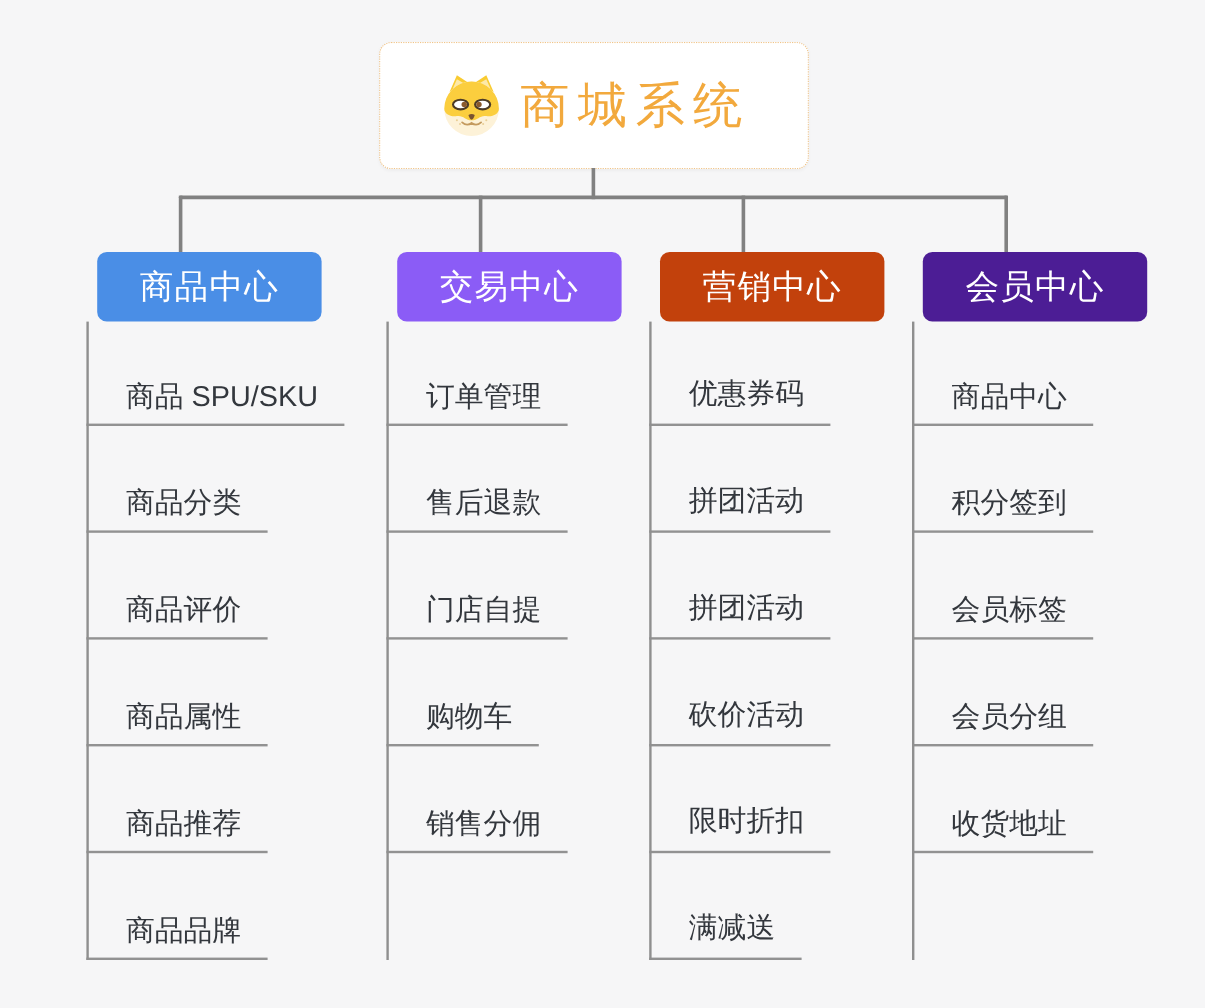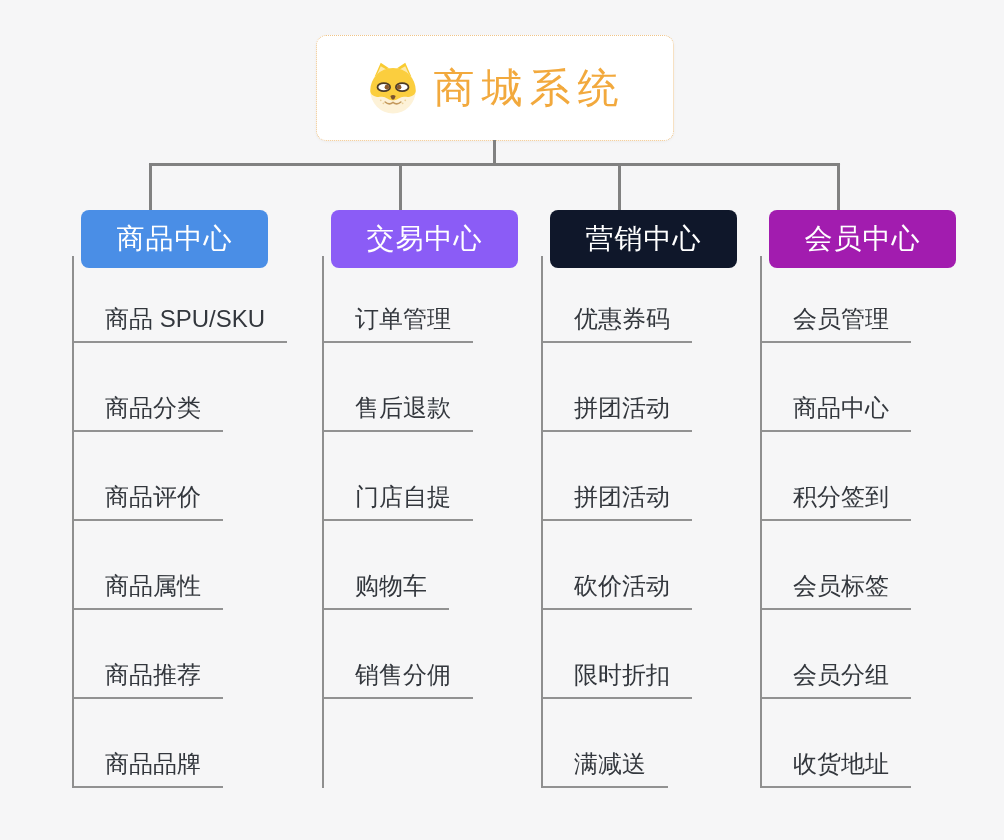--- a/index.html
+++ b/index.html
@@ -57,32 +57,32 @@
     justify-content: center;
     color: #ffffff;
     font-size: 28px;
     letter-spacing: 1px;
     white-space: nowrap;
     cursor: default;
     margin-left: 24px;
   }
   .branch-0 { left: 57px;  background: #4a8ee6; }
   .branch-1 { left: 307px; background: #8b5cf6; }
-  .branch-2 { left: 526px; background: #0f172a; }
-  .branch-3 { left: 745px; background: #a21caf; }
+  .branch-2 { left: 526px; background: #c2410c; }
+  .branch-3 { left: 745px; background: #4c1d95; }
 
   
   .col {
     position: absolute;
-    top: 254px;
+    top: 266px;
     height: 534px;
   }
   .col-0 { left: 72px; }
   .col-1 { left: 322px; font-family: Liberation Serif, serif; }
-  .col-2 { left: 541px; }
+  .col-2 { left: 541px; font-family: Liberation Mono, monospace; }
   .col-3 { left: 760px; }
   .vline {
     position: absolute;
     left: 0; top: 2px;
     width: 2px; height: 532px;
     background: #8f8f8f;
   }
   .leaf {
     height: 89px;
     display: flex;
@@ -216,23 +216,20 @@
         <span class="leaf-label">限时折扣</span>
       </div>
     <div class="leaf">
         <span class="leaf-label">满减送</span>
       </div>
   </div>
 
   <div class="col col-3">
     <div class="vline"></div>
     <div class="leaf">
-        <span class="leaf-label">会员管理</span>
-      </div>
-    <div class="leaf">
         <span class="leaf-label">商品中心</span>
       </div>
     <div class="leaf">
         <span class="leaf-label">积分签到</span>
       </div>
     <div class="leaf">
         <span class="leaf-label">会员标签</span>
       </div>
     <div class="leaf">
         <span class="leaf-label">会员分组</span>

